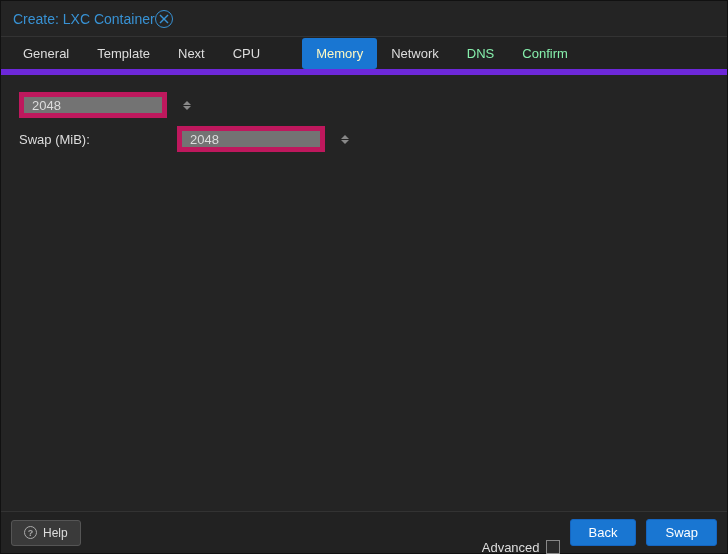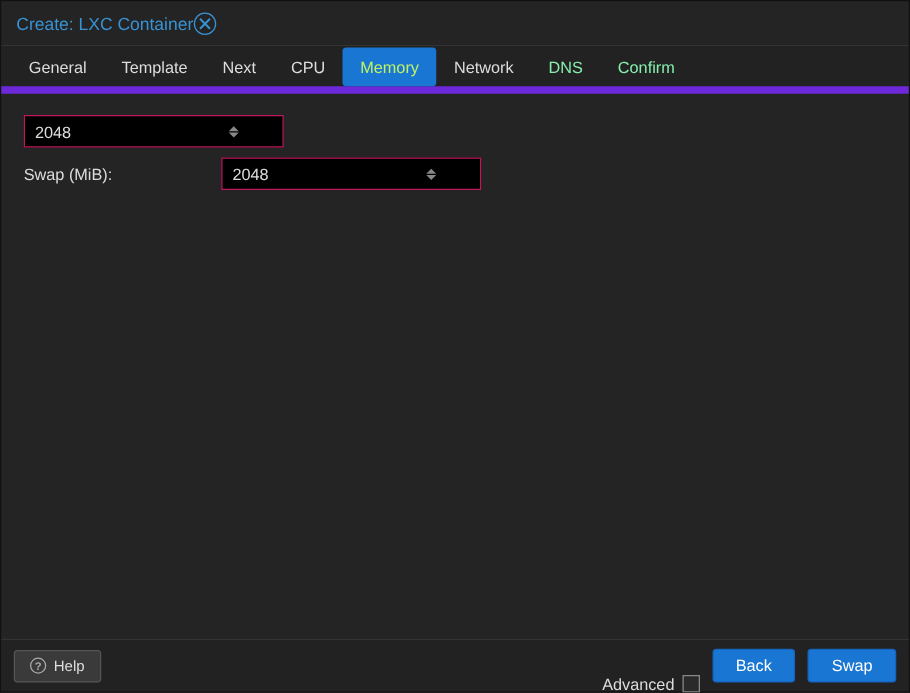--- a/index.html
+++ b/index.html
@@ -64,21 +64,22 @@
     }
     .tab {
       padding: 8px 14px;
       color: #ddd;
       cursor: pointer;
       border-radius: 3px;
       font-size: 13px;
     }
     .tab.active {
       background: #1976d2;
-      color: #bef264;
+      color: #fef9c3;
+      margin-left: 28px;
     }
     .tab.disabled {
       color: #86efac;
       cursor: default;
     }
     .content {
       flex: 1;
       padding: 14px 18px;
     }
     .form-row {
@@ -90,24 +91,24 @@
     .form-label {
       width: 158px;
       color: #ddd;
       font-size: 13px;
     }
     .spinner-wrap {
       position: relative;
       width: 180px;
     }
     .spinner-input {
-      width: 208px;
+      width: 148px;
       height: 26px;
-      background: #000000;
-      border: 1px solid #be185d;
+      background: #737373;
+      border: 5px solid #be185d;
       color: #ddd;
       padding: 0 26px 0 8px;
       font-size: 13px;
       outline: none;
     }
     .spinner-controls {
       position: absolute;
       right: 1px;
       top: 1px;
       width: 22px;

